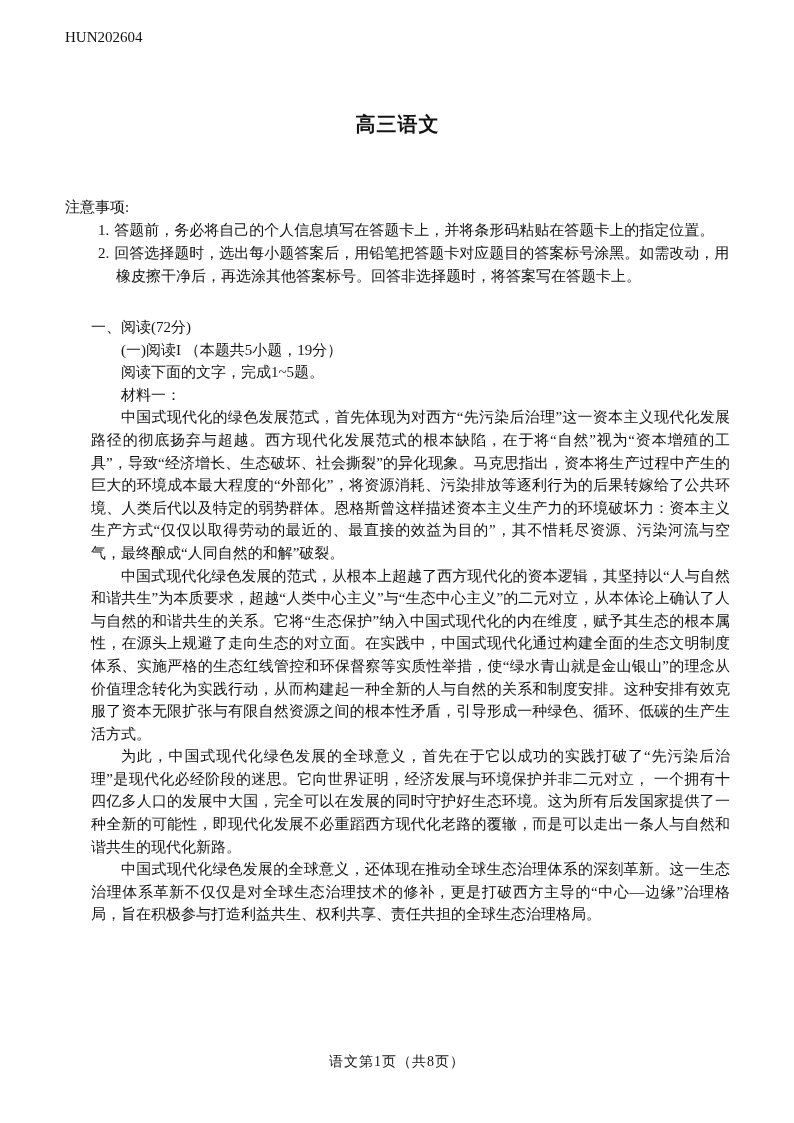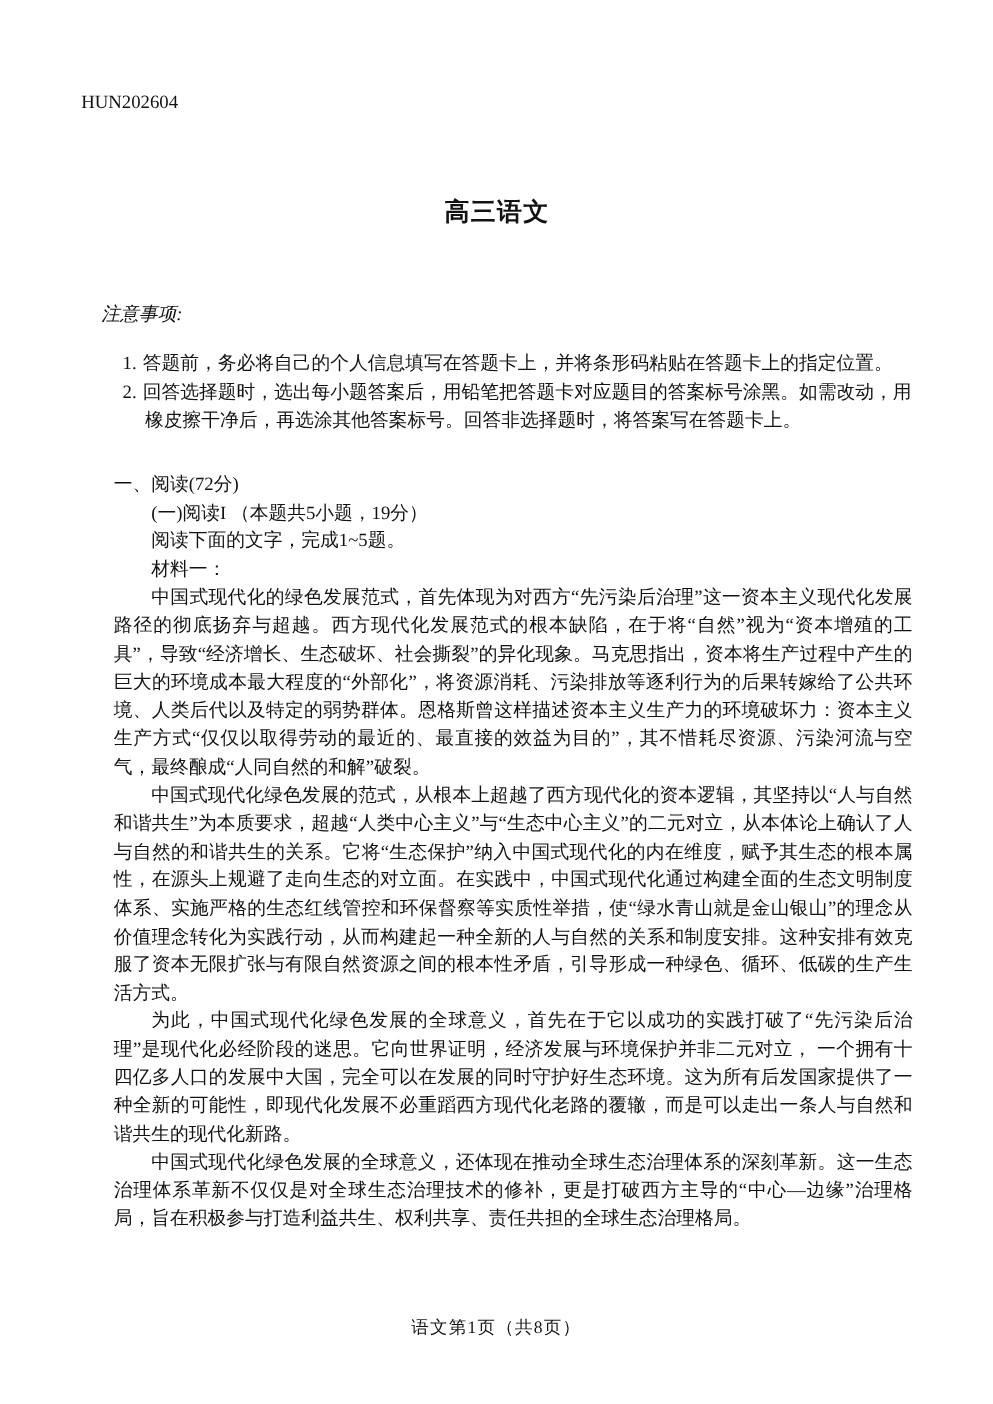--- a/index.html
+++ b/index.html
@@ -6,21 +6,21 @@
     margin: 0;
     padding: 0;
     background: #ffffff;
   }
   .page {
     position: relative;
     width: 794px;
     height: 1123px;
     background: #ffffff;
     box-sizing: border-box;
-    padding: 72px 64px 0 65px;
+    padding: 27px 64px 0 65px;
     font-family: "Liberation Serif", "DejaVu Serif", serif;
     color: #121212;
     overflow: hidden;
   }
   .paper-code {
     font-size: 15px;
     line-height: 20px;
   }
   .paper-title {
     margin: 64px 0 0 0;
@@ -28,22 +28,21 @@
     font-size: 20px;
     font-weight: 700;
     letter-spacing: 1px;
   }
   .notice {
     margin-top: 58px;
     font-size: 15px;
     line-height: 23px;
   }
   .notice-heading {
-    margin: 16px;
-    font-style: italic;
+    margin: 0;
   }
   .notice-item {
     padding-left: 51px;
     text-indent: -18px;
   }
   .notice-num {
     margin-right: 5px;
   }
   .main {
     margin-top: 28px;

